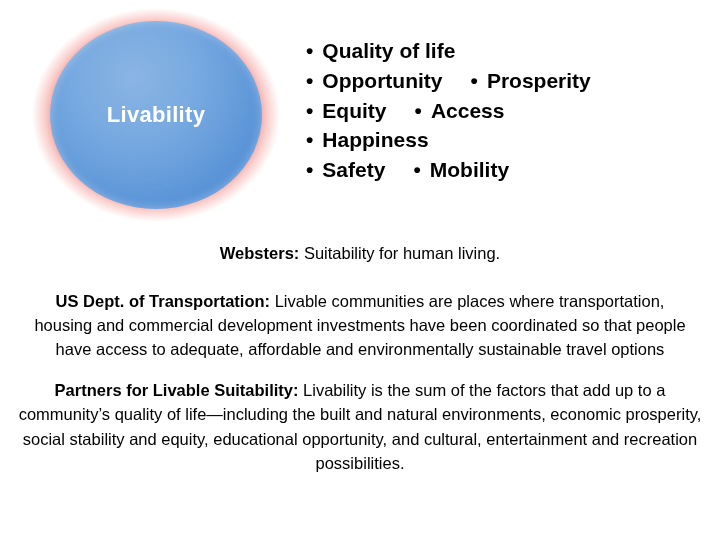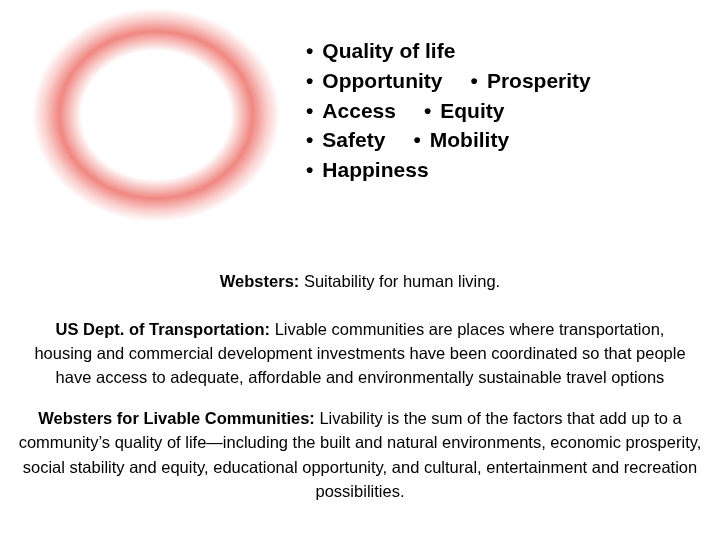--- a/index.html
+++ b/index.html
@@ -76,21 +76,21 @@
   }
   .kw-item::before {
     content: "\2022";
     margin-right: 9px;
   }
 
   
   .defs {
     position: absolute;
     left: 0;
-    top: 252px;
+    top: 224px;
     width: 720px;
     padding: 0 10px;
     box-sizing: border-box;
   }
   .def {
     text-align: center;
     font-size: 16.5px;
     line-height: 1.47;
     margin-bottom: 15px;
   }
@@ -101,52 +101,55 @@
   .def-2 { padding: 0 18px; }
   .def-3 { padding: 0 6px; }
 </style>
 </head>
 <body>
 
 <div class="top-section">
 
   <div class="circle-wrap">
     <div class="circle-glow"></div>
+    <div class="circle">
+      <span class="circle-label">Livability</span>
+    </div>
   </div>
 
   <div class="keywords">
     <div class="kw-row">
       <span class="kw-item">Quality of life</span>
     </div>
     <div class="kw-row">
       <span class="kw-item">Opportunity</span>
       <span class="kw-item">Prosperity</span>
     </div>
     <div class="kw-row">
+      <span class="kw-item">Equity</span>
       <span class="kw-item">Access</span>
-      <span class="kw-item">Equity</span>
+    </div>
+    <div class="kw-row">
+      <span class="kw-item">Happiness</span>
     </div>
     <div class="kw-row">
       <span class="kw-item">Safety</span>
       <span class="kw-item">Mobility</span>
-    </div>
-    <div class="kw-row">
-      <span class="kw-item">Happiness</span>
     </div>
   </div>
 
 </div>
 
 <div class="defs">
 
   <p class="def def-1">
     <span class="term">Websters:</span><span> Suitability for human living.</span>
   </p>
 
   <p class="def def-2">
     <span class="term">US Dept. of Transportation:</span><span> Livable communities are places where transportation, housing and commercial development investments have been coordinated so that people have access to adequate, affordable and environmentally sustainable travel options</span>
   </p>
 
   <p class="def def-3">
-    <span class="term">Websters for Livable Communities:</span><span> Livability is the sum of the factors that add up to a community’s quality of life—including the built and natural environments, economic prosperity, social stability and equity, educational opportunity, and cultural, entertainment and recreation possibilities.</span>
+    <span class="term">Partners for Livable Suitability:</span><span> Livability is the sum of the factors that add up to a community’s quality of life—including the built and natural environments, economic prosperity, social stability and equity, educational opportunity, and cultural, entertainment and recreation possibilities.</span>
   </p>
 
 </div>
 
 </body></html>

